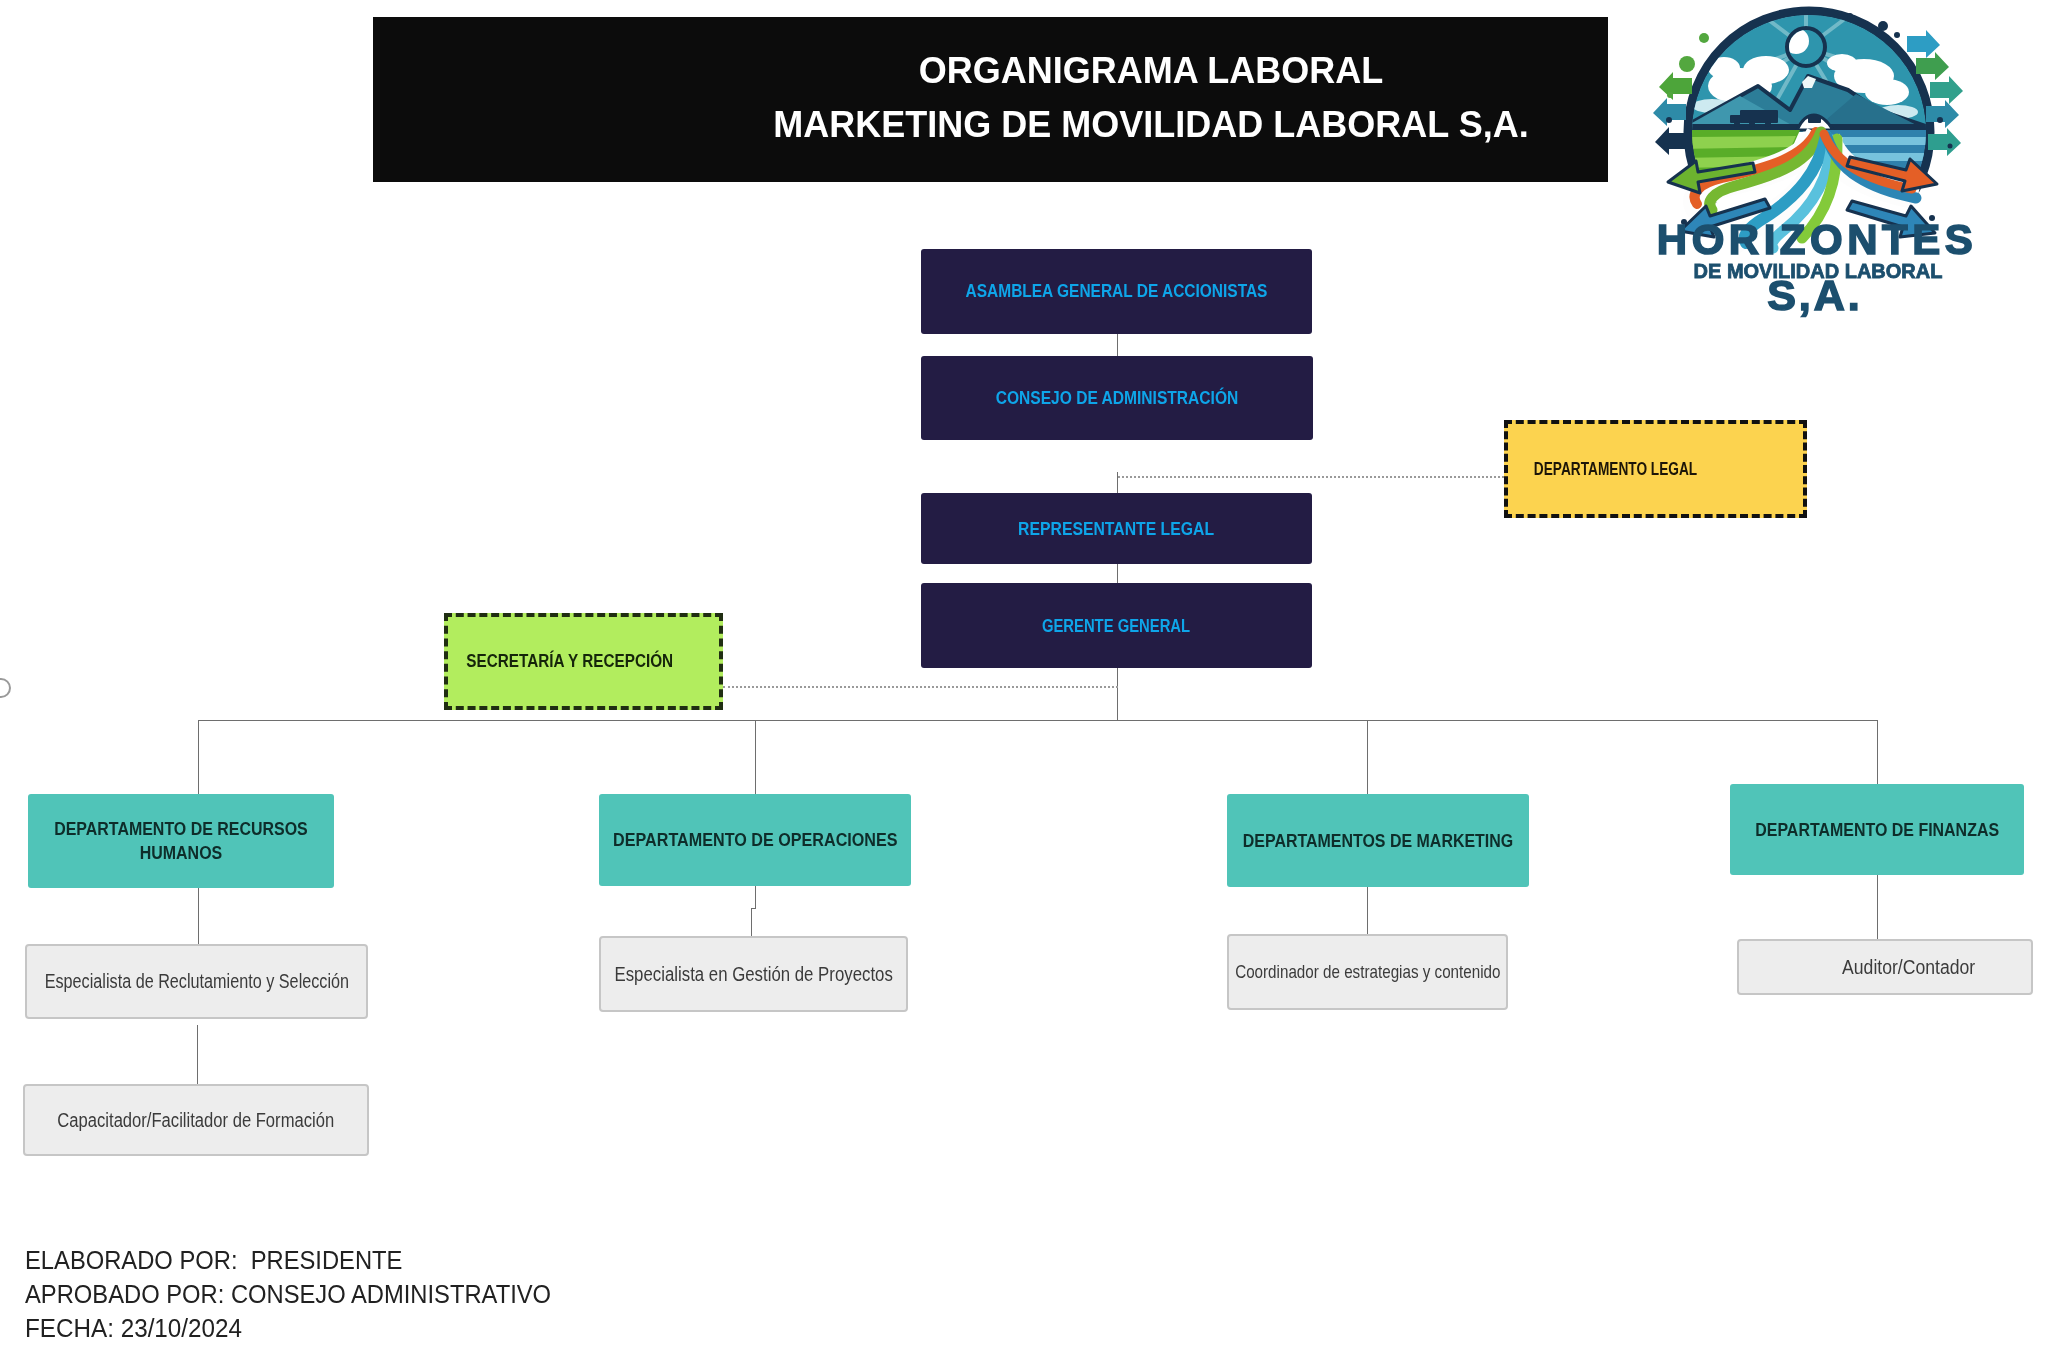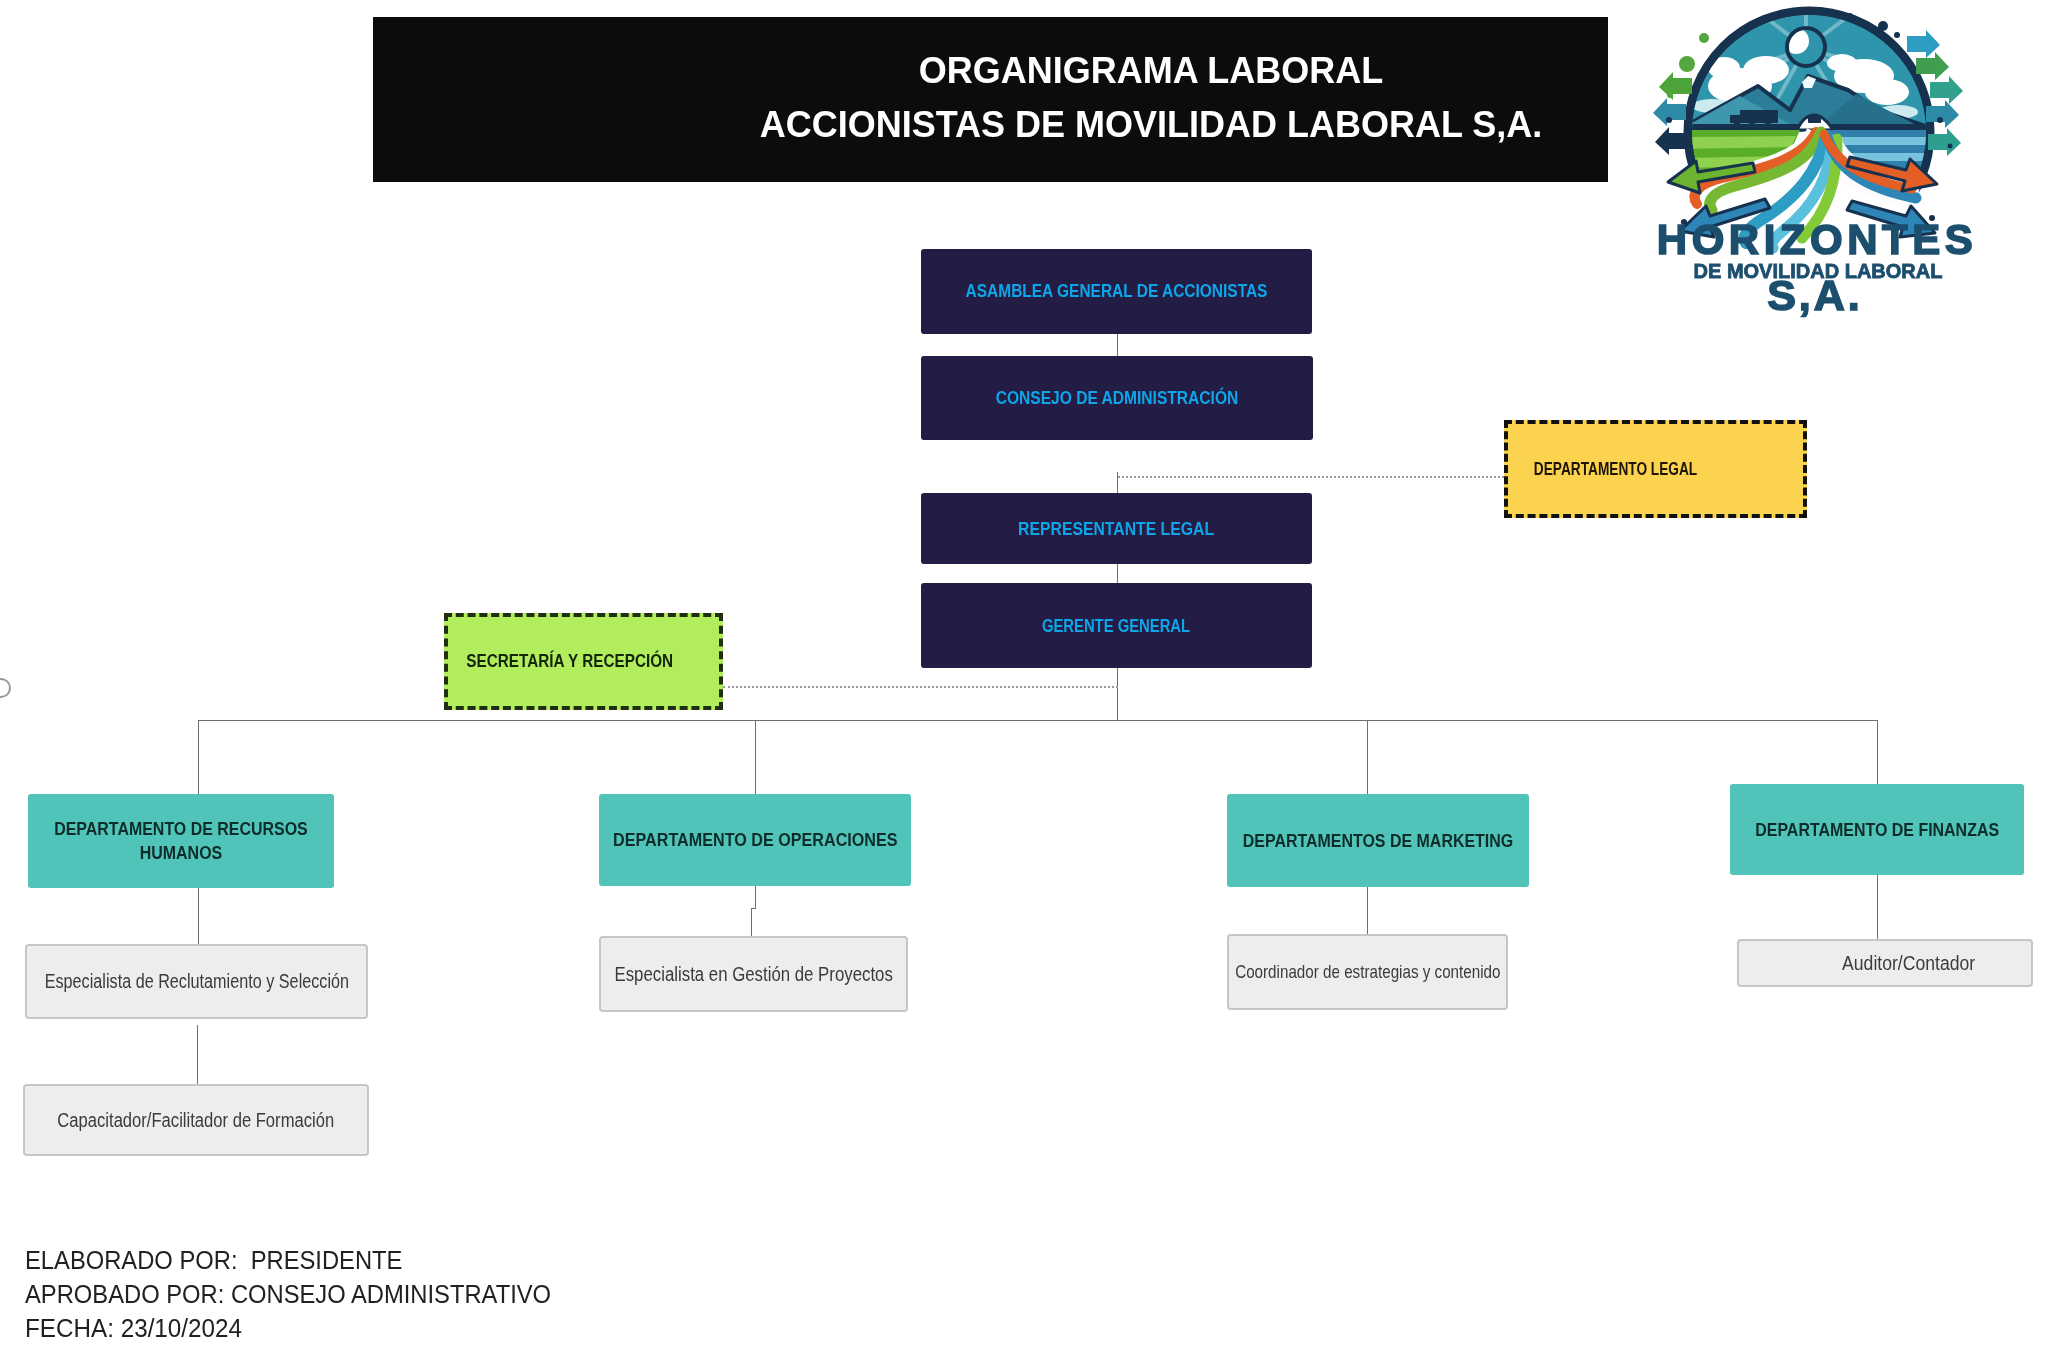--- a/index.html
+++ b/index.html
@@ -20,21 +20,21 @@
   .hline{height:1px;background:#6e6e6e;}
   .dot{border-top:2px dotted #9a9a9a;height:0;}
   .sq{display:inline-block;white-space:nowrap;}
   .foot{color:#212121;font-size:25px;line-height:34px;}
 </style>
 </head>
 <body>
 
 <div class="abs banner">
   <div class="t" style="left:328px;top:33px;">ORGANIGRAMA LABORAL</div>
-  <div class="t" style="left:328px;top:87px;">ACCIONISTAS DE MOVILIDAD LABORAL S,A.</div>
+  <div class="t" style="left:328px;top:87px;">MARKETING DE MOVILIDAD LABORAL S,A.</div>
 </div>
 
 <div class="abs vline" style="left:1117px;top:334px;height:22px;"></div>
 <div class="abs vline" style="left:1117px;top:472px;height:21px;"></div>
 <div class="abs vline" style="left:1117px;top:564px;height:19px;"></div>
 <div class="abs vline" style="left:1117px;top:668px;height:52px;"></div>
 <div class="abs hline" style="left:198px;top:720px;width:1679px;"></div>
 <div class="abs vline" style="left:198px;top:720px;height:74px;"></div>
 <div class="abs vline" style="left:755px;top:720px;height:74px;"></div>
 <div class="abs vline" style="left:1367px;top:720px;height:74px;"></div>
@@ -91,21 +91,21 @@
   </div>
 <div class="abs gray" style="left:23px;top:1084px;width:346px;height:72px;font-size:20px;">
     <span class="sq" style="transform:scaleX(0.83);">Capacitador/Facilitador de Formación</span>
   </div>
 <div class="abs gray" style="left:599px;top:936px;width:309px;height:76px;font-size:20px;">
     <span class="sq" style="transform:scaleX(0.84);">Especialista en Gestión de Proyectos</span>
   </div>
 <div class="abs gray" style="left:1227px;top:934px;width:281px;height:76px;font-size:19px;">
     <span class="sq" style="transform:scaleX(0.80);">Coordinador de estrategias y contenido</span>
   </div>
-<div class="abs gray" style="left:1737px;top:939px;width:296px;height:48px;font-size:20px;padding-left:48px;">
+<div class="abs gray" style="left:1737px;top:939px;width:296px;height:56px;font-size:20px;padding-left:48px;">
     <span class="sq" style="transform:scaleX(0.88);">Auditor/Contador</span>
   </div>
 
 <div class="abs foot" style="left:25px;top:1243px;">
 <span class="sq" style="transform:scaleX(0.95);transform-origin:left;">ELABORADO POR:&nbsp; PRESIDENTE</span><br>
 <span class="sq" style="transform:scaleX(0.95);transform-origin:left;">APROBADO POR: CONSEJO ADMINISTRATIVO</span><br>
 <span class="sq" style="transform:scaleX(0.97);transform-origin:left;">FECHA: 23/10/2024</span>
 </div>
 
 <div class="abs" style="left:1640px;top:0px;width:429px;height:340px;">

